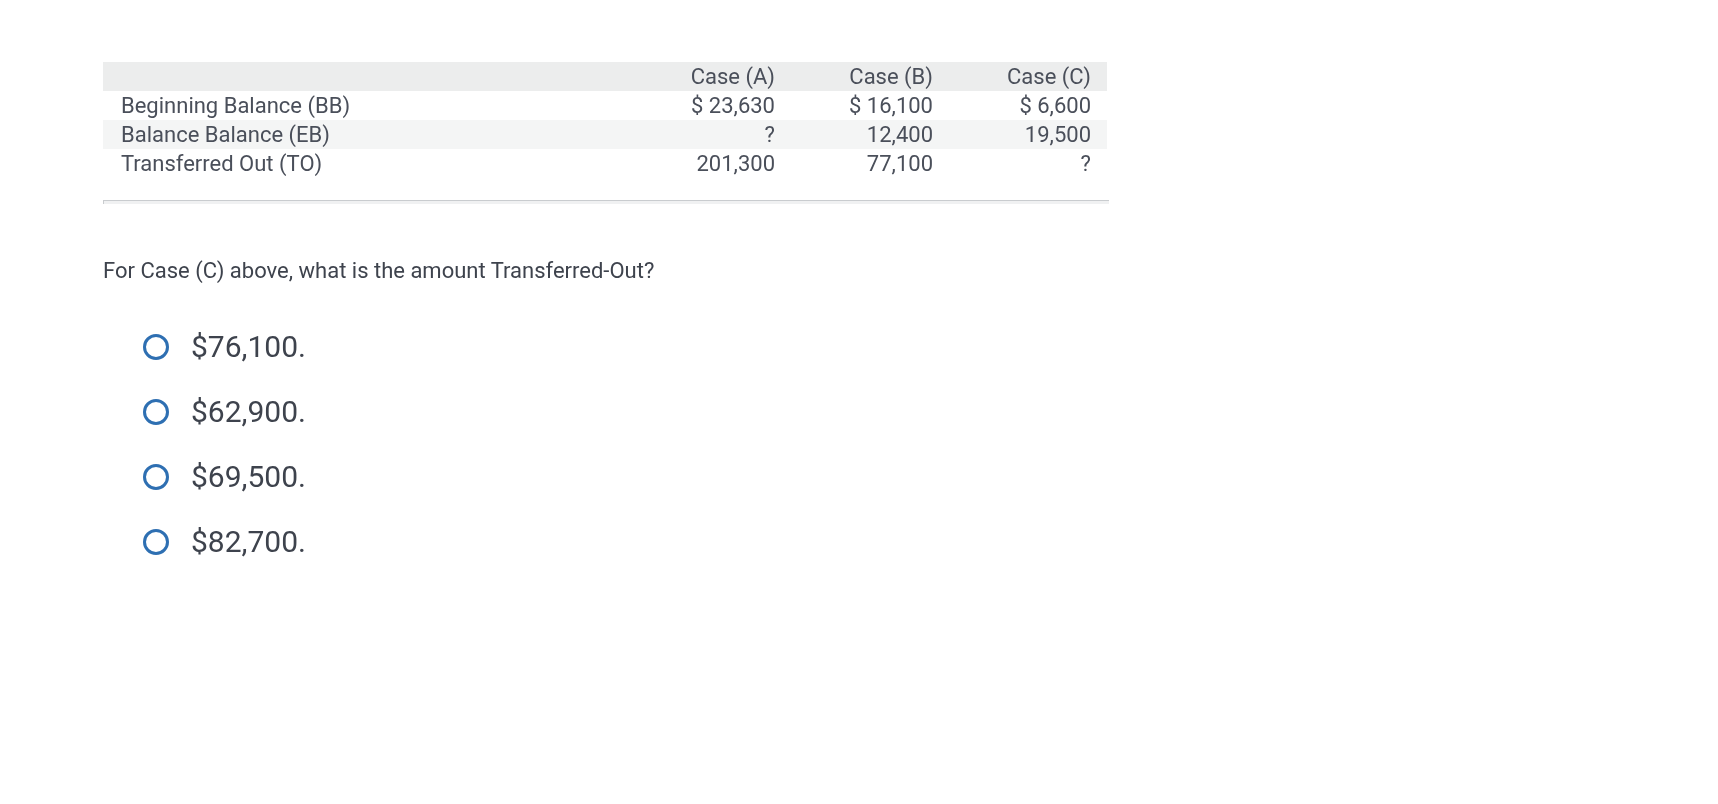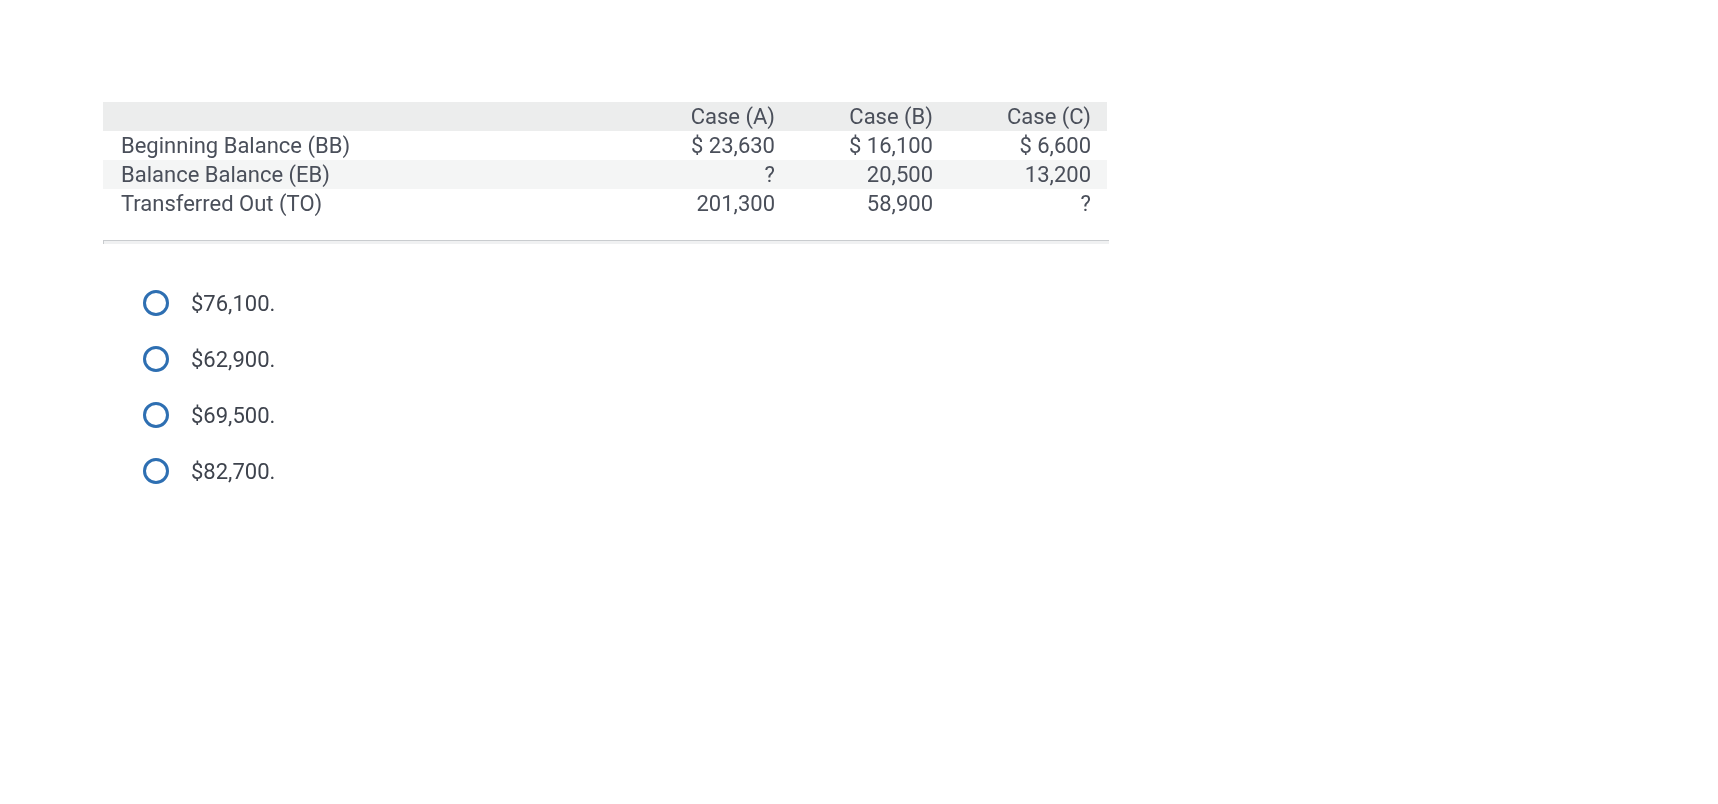--- a/index.html
+++ b/index.html
@@ -6,21 +6,21 @@
   body {
     margin: 0;
     padding: 0;
     font-family: -apple-system, BlinkMacSystemFont, "Segoe UI", Roboto, Arial, sans-serif;
     background: #ffffff;
     color: #4a4f5a;
     width: 1718px;
     height: 804px;
   }
   .wrap {
-    padding: 102px 0 0 103px;
+    padding: 62px 0 0 103px;
     width: 1100px;
   }
   table {
     border-collapse: collapse;
     width: 1004px;
     font-size: 22px;
     color: #4a4f5a;
   }
   th, td {
     padding: 2px 10px 2px 18px;
@@ -62,21 +62,21 @@
   }
   .radio {
     width: 26px;
     height: 26px;
     border: 3px solid #2e6fb2;
     border-radius: 50%;
     flex: 0 0 auto;
     background: #fff;
   }
   .opt-label {
-    font-size: 22px;
+    font-size: 30px;
     color: #3e434d;
   }
 </style>
 </head>
 <body>
 
 <div class="wrap">
   <table>
     <colgroup>
       <col class="colLabel">
@@ -95,34 +95,35 @@
     <tbody>
       <tr>
         <td>Beginning Balance (BB)</td>
         <td class="num">$  23,630</td>
         <td class="num">$  16,100</td>
         <td class="num">$  6,600</td>
       </tr>
       <tr>
         <td>Balance Balance (EB)</td>
         <td class="num">?</td>
-        <td class="num">20,500</td>
-        <td class="num">13,200</td>
+        <td class="num">12,400</td>
+        <td class="num">19,500</td>
       </tr>
       <tr>
         <td>Transferred Out (TO)</td>
         <td class="num">201,300</td>
-        <td class="num">58,900</td>
+        <td class="num">77,100</td>
         <td class="num">?</td>
       </tr>
     </tbody>
   </table>
 
   <div class="divider"></div>
 
+  <div class="question">For Case (C) above, what is the amount Transferred-Out?</div>
 
   <div class="options">
     <div class="option">
       <span class="radio"></span>
       <span class="opt-label">$76,100.</span>
     </div>
     <div class="option">
       <span class="radio"></span>
       <span class="opt-label">$62,900.</span>
     </div>

